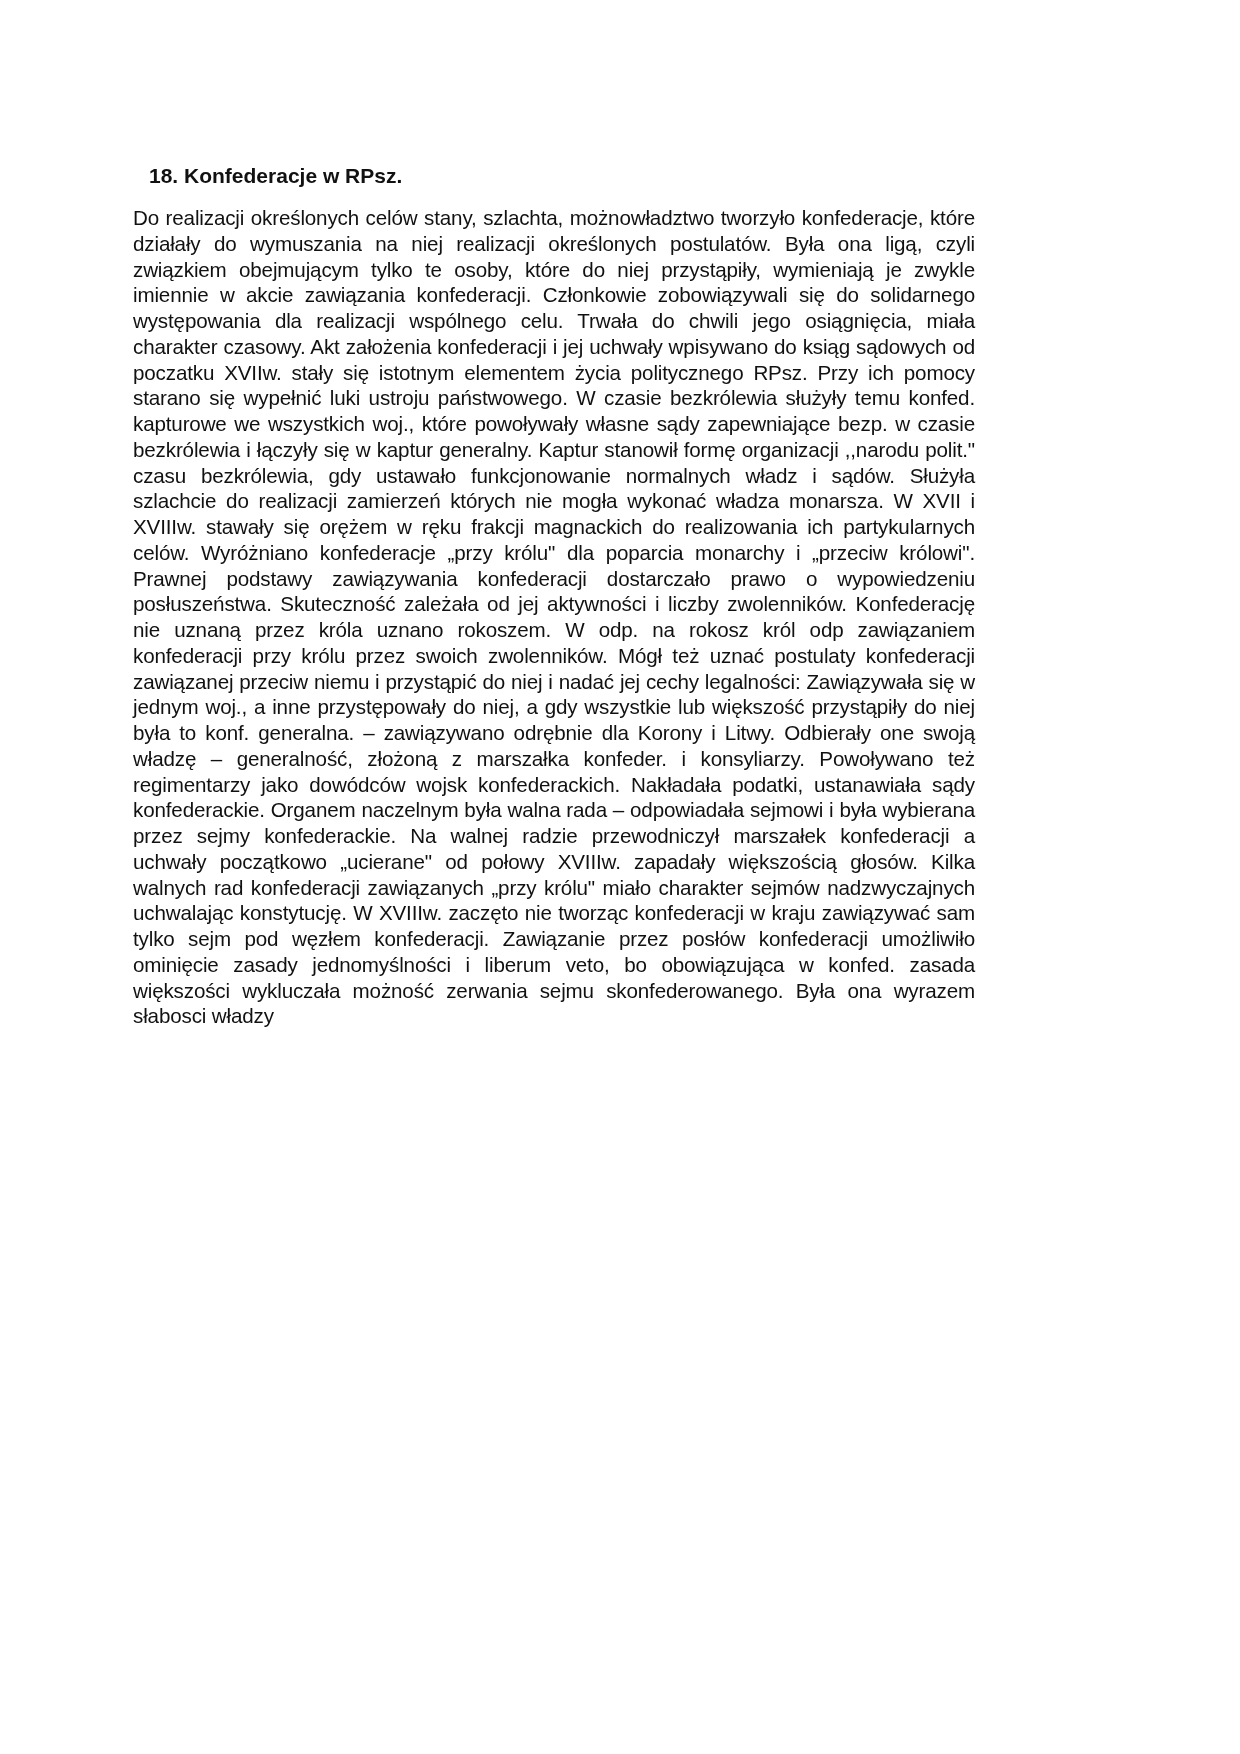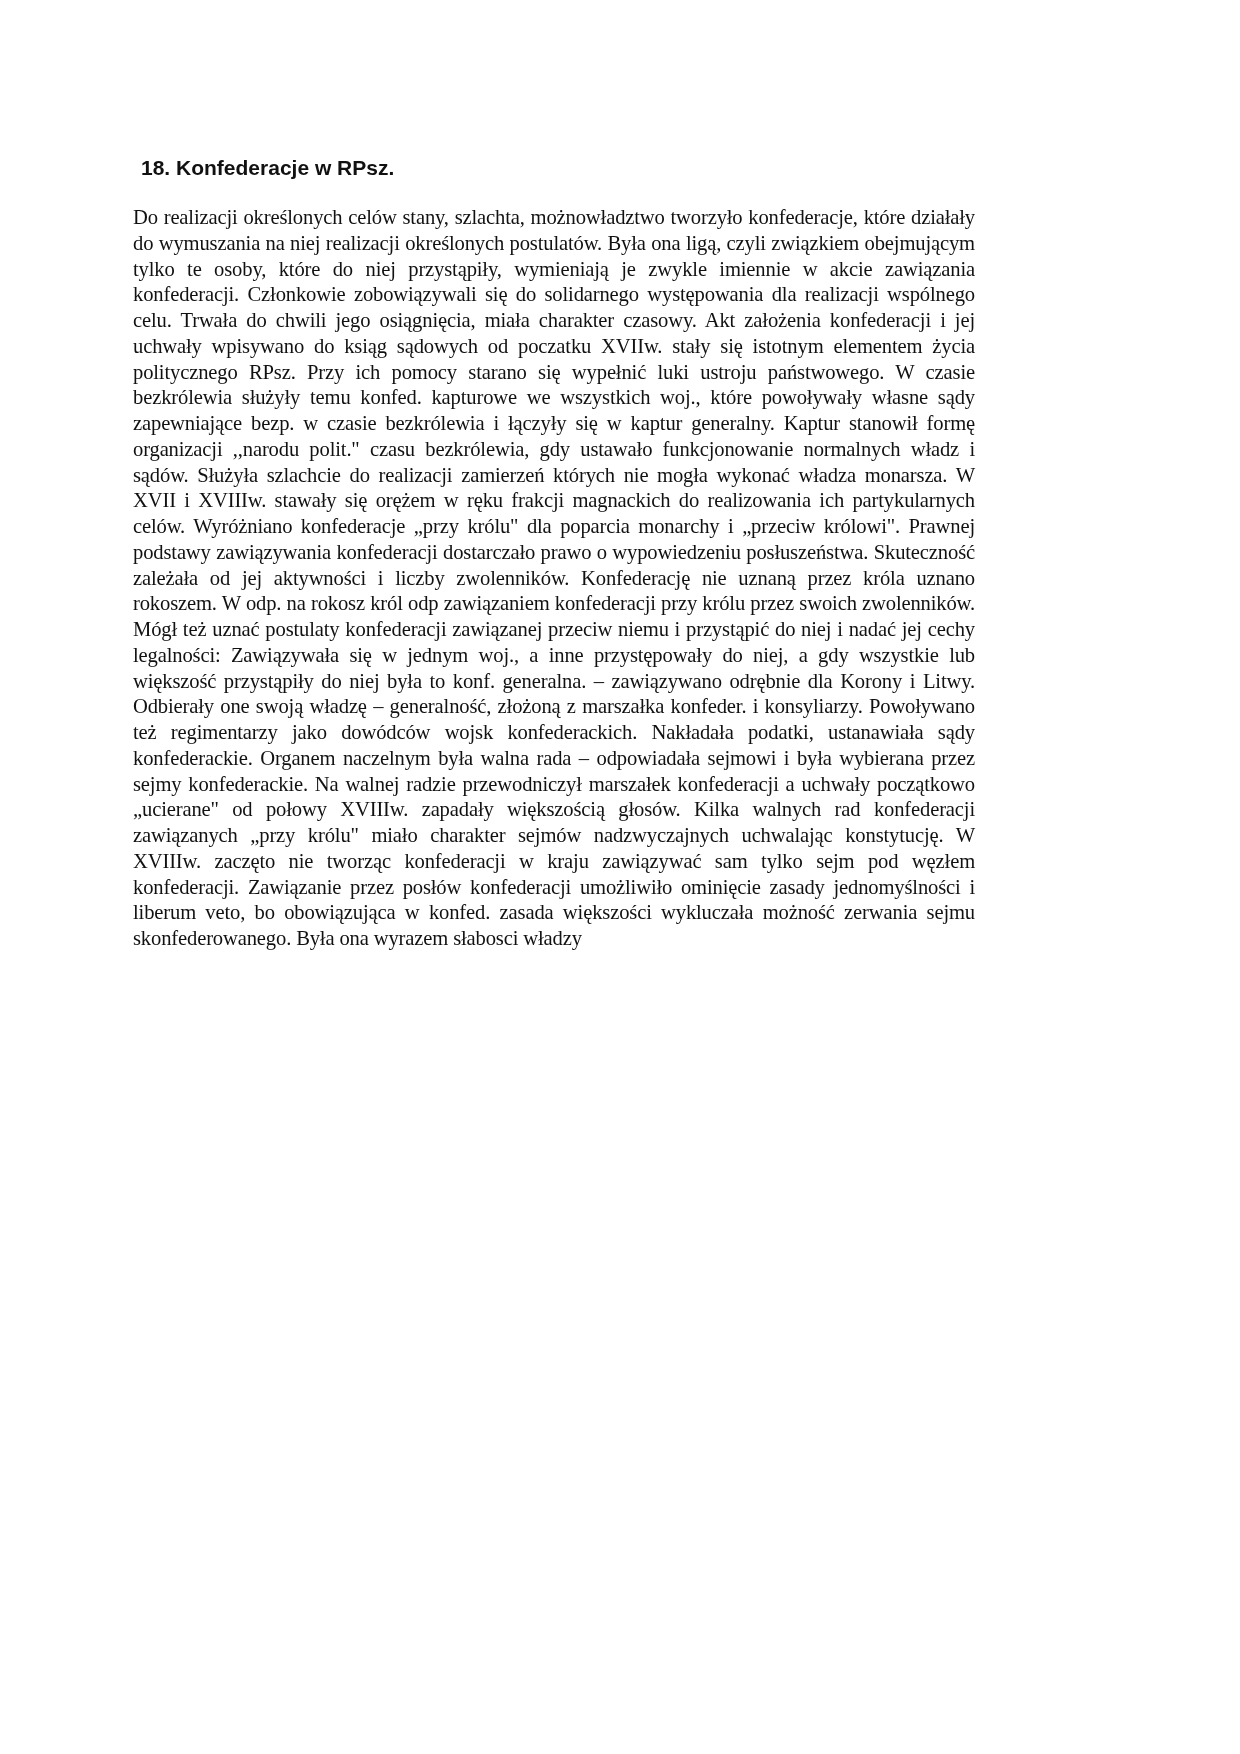--- a/index.html
+++ b/index.html
@@ -18,34 +18,34 @@
       left: 0;
       top: 0;
       width: 1240px;
       height: 1754px;
       background: #ffffff;
     }
     .title {
       position: absolute;
       left: 133px;
       top: 147px;
-      margin: 8px;
+      margin: 16px;
       font-family: "Liberation Sans", sans-serif;
       font-weight: bold;
       font-size: 21px;
       line-height: 26px;
       color: #111111;
     }
     .body-text {
       position: absolute;
       left: 133px;
       top: 205px;
       width: 842px;
       margin: 0;
-      font-family: Liberation Serif, serif;
+      font-family: Liberation Sans, sans-serif;
       font-size: 20.6px;
       line-height: 25.75px;
       color: #111111;
       text-align: justify;
       letter-spacing: -0.15px;
     }
   </style>
 </head>
 <body>
 

